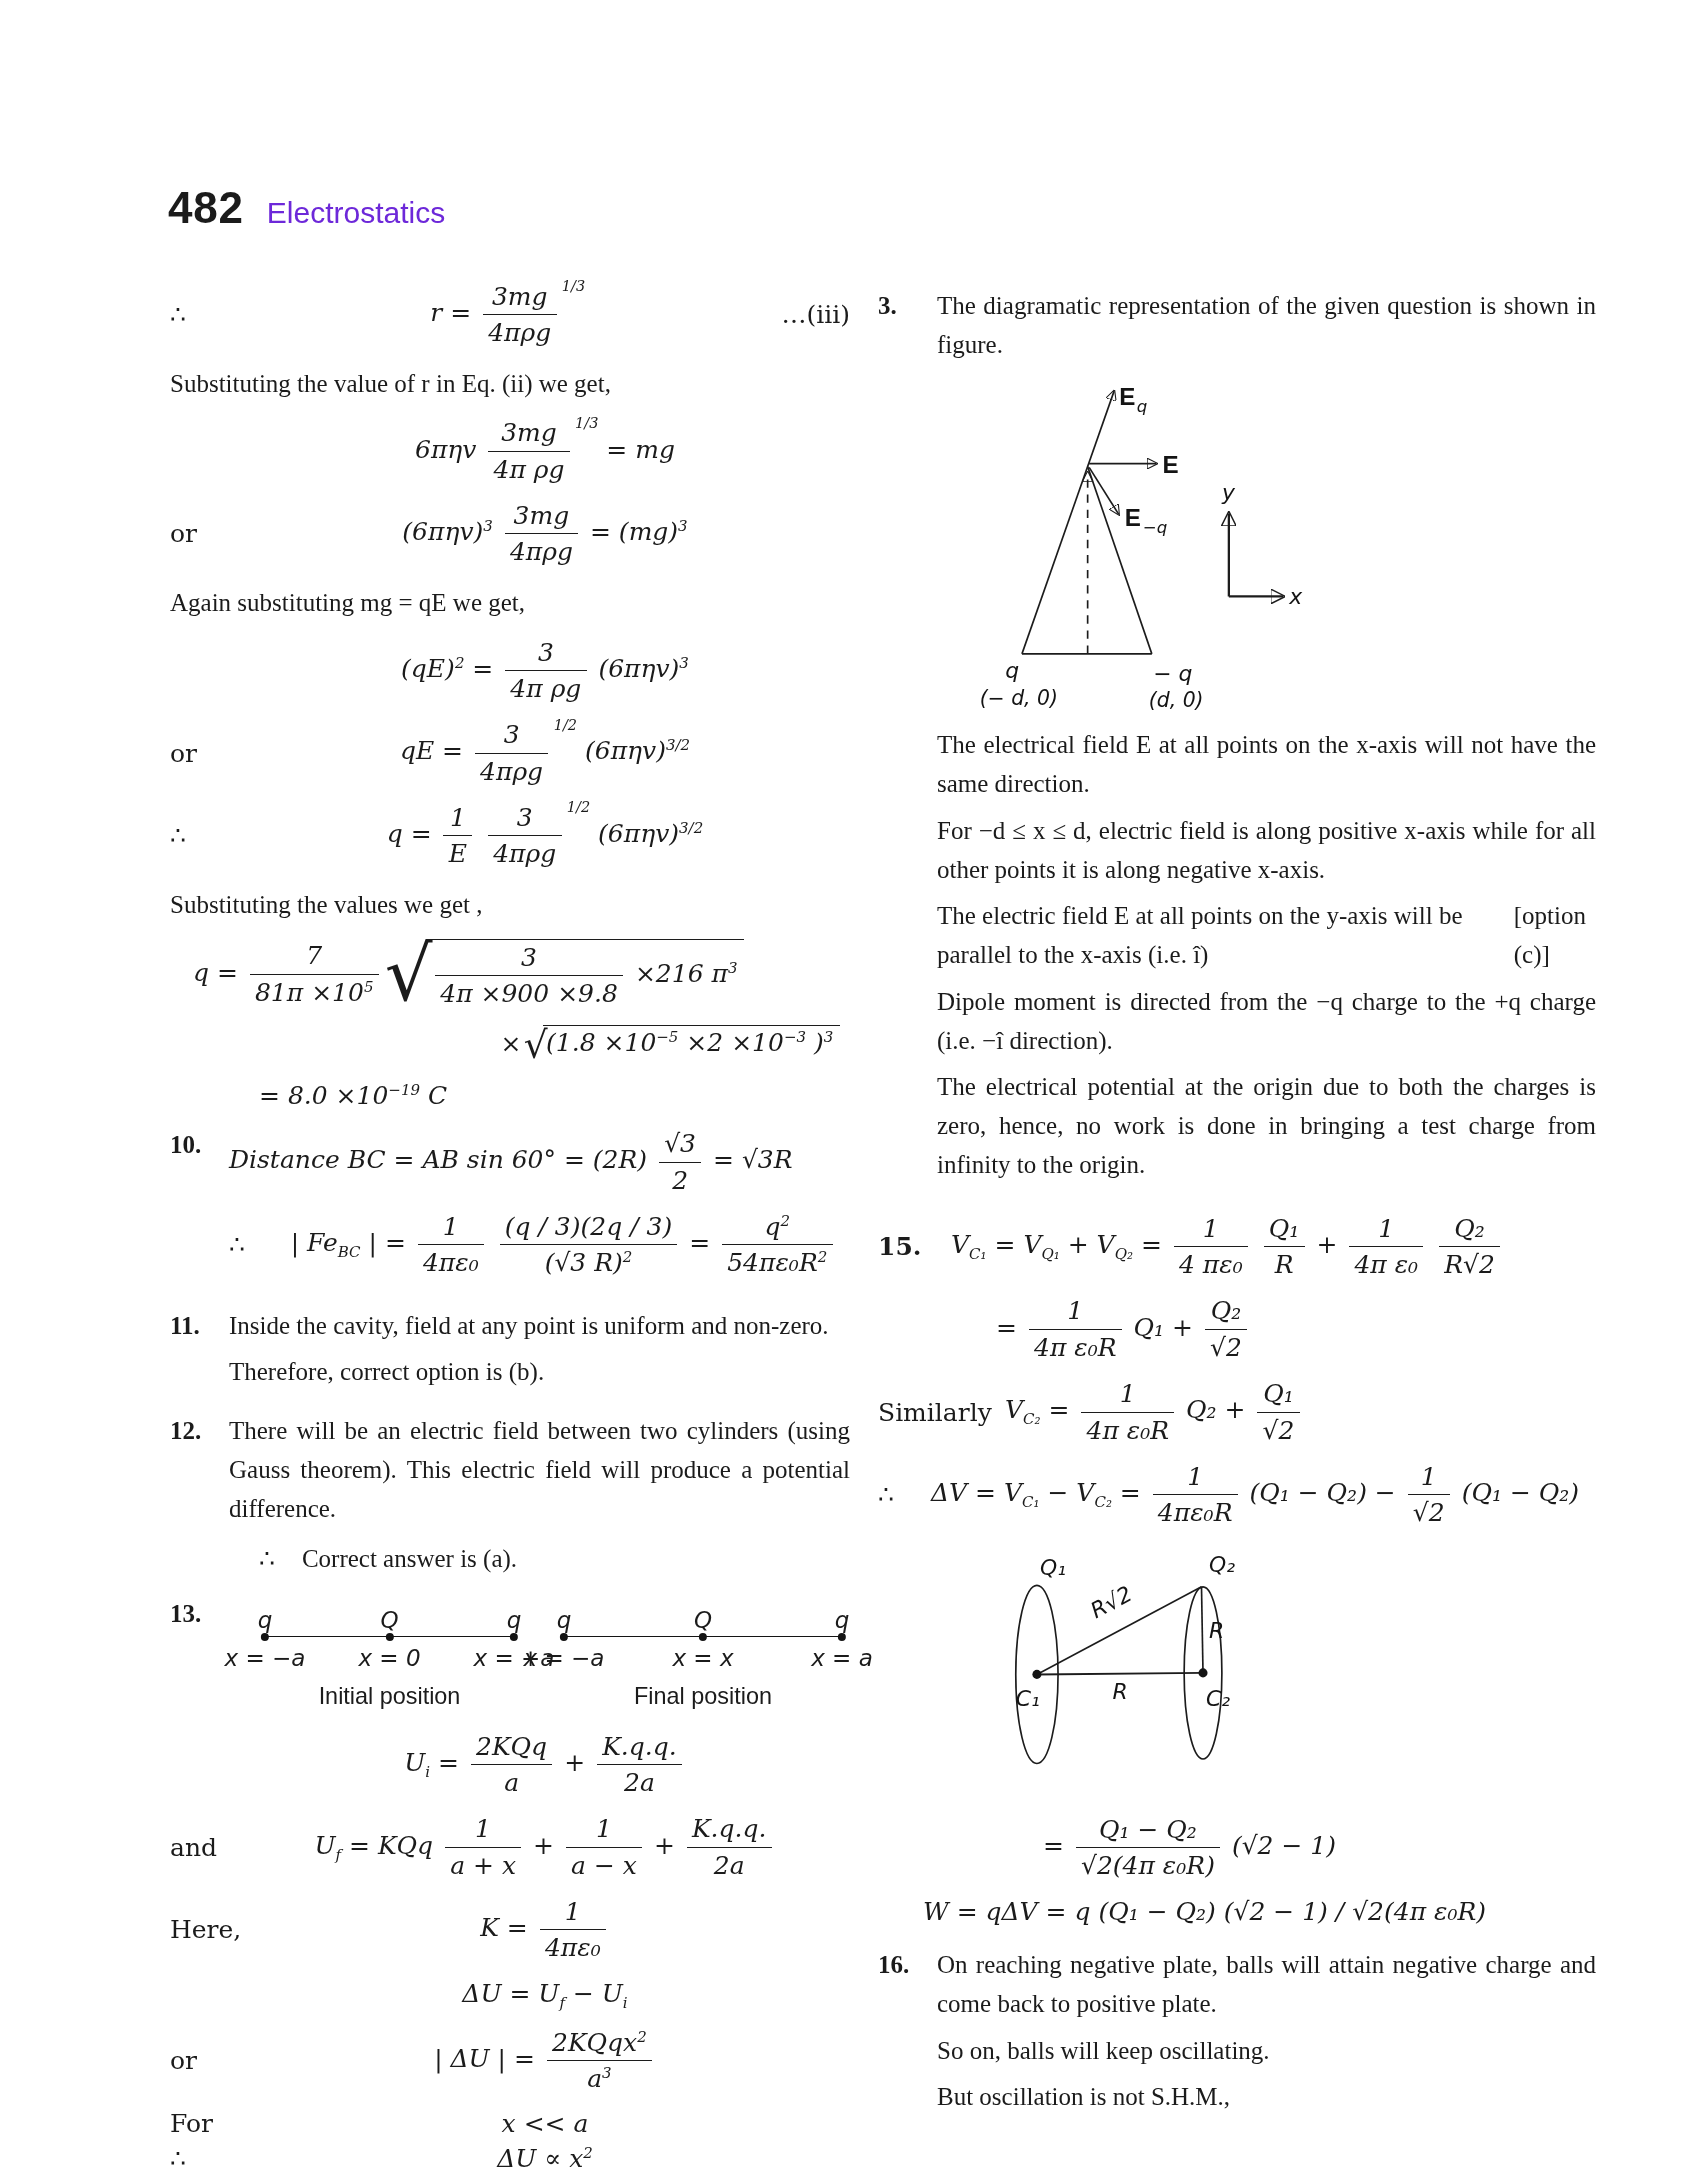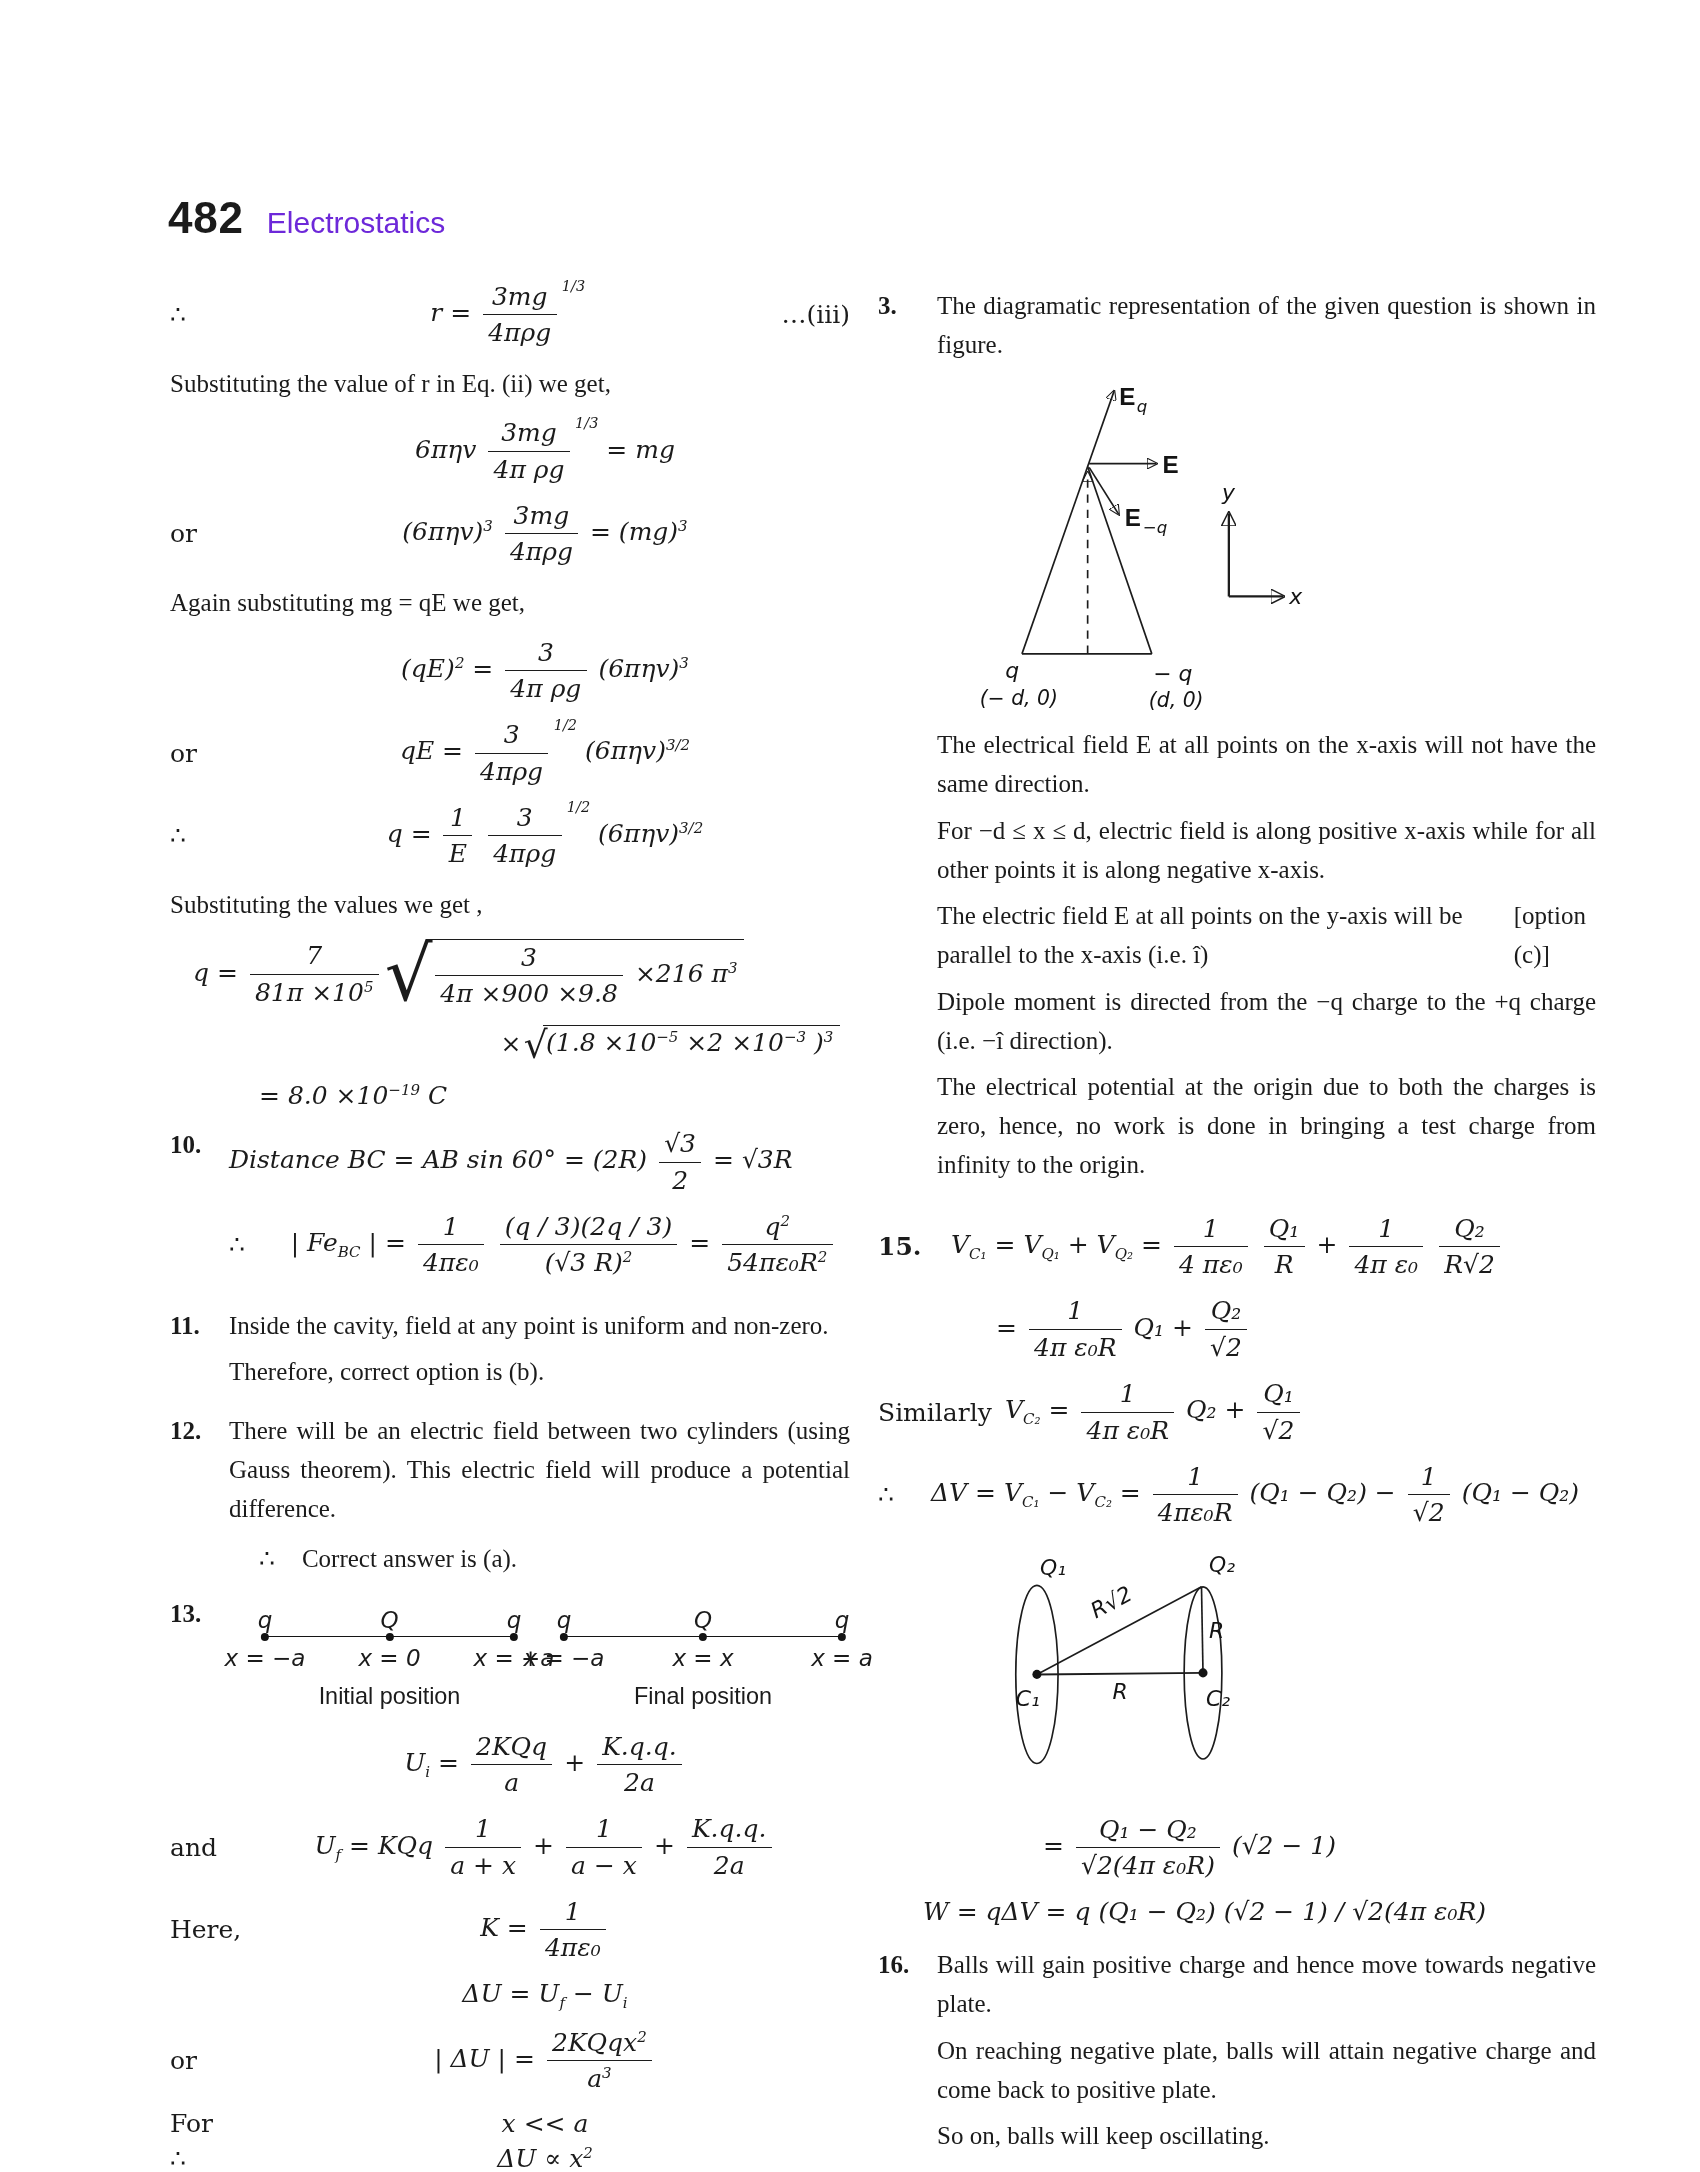--- a/index.html
+++ b/index.html
@@ -1,19 +1,19 @@
 <!DOCTYPE html>
 <html style="font-size:12px"><head>
 <meta charset="utf-8">
 <style>
   html,body{margin:0;padding:0;background:#e8e8e8;}
   .page{position:relative;width:1700px;height:2172px;background:#ffffff;color:#1b1b1b;overflow:hidden;}
   
   .hdr{position:absolute;left:168px;top:183px;display:flex;align-items:baseline;}
-  .pgnum{font:bold 44px "Liberation Sans","DejaVu Sans",sans-serif;letter-spacing:0.8px;margin-top:10px;}
+  .pgnum{font:bold 44px "Liberation Sans","DejaVu Sans",sans-serif;letter-spacing:0.8px;}
   .chap{font:400 30px "Liberation Sans","DejaVu Sans",sans-serif;margin-left:23px;color:#6d28d9;}
   
   .colL{position:absolute;left:170px;top:266px;width:680px;}
   .colR{position:absolute;left:878px;top:274px;width:718px;}
   
   .para{font:400 25px/1.56 "Liberation Serif","DejaVu Serif",serif;text-align:justify;margin:10.6px 0;}
   
   .eqrow{display:flex;align-items:center;margin:15px 0;font:italic 25px "DejaVu Serif","Liberation Serif",serif;}
   .lead{flex:none;width:70px;font-style:normal;}
   .colR .lead{width:91px;}
@@ -429,21 +429,20 @@
     </div>
 
     <div class="eqrow">
       <span class="lead" style="width:45px"></span>
       <span class="eqbody aleft">W = qΔV = q (Q₁ − Q₂) (√2 − 1) / √2(4π ε₀R)</span>
     </div>
 
     <div class="item" style="margin-top:19.6px">
       <span class="ino">16.</span>
       <div class="ibody">
-        <div class="para">Balls will gain positive charge and hence move towards negative plate.</div>
         <div class="para">On reaching negative plate, balls will attain negative charge and come back to positive plate.</div>
         <div class="para">So on, balls will keep oscillating.</div>
         <div class="para">But oscillation is not S.H.M.,</div>
 
       </div>
     </div>
 
   </div>
 </div>
 

